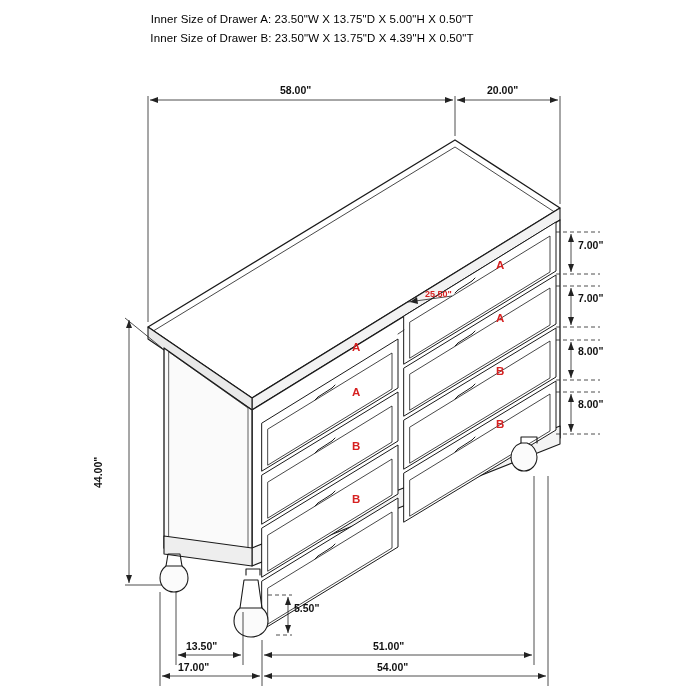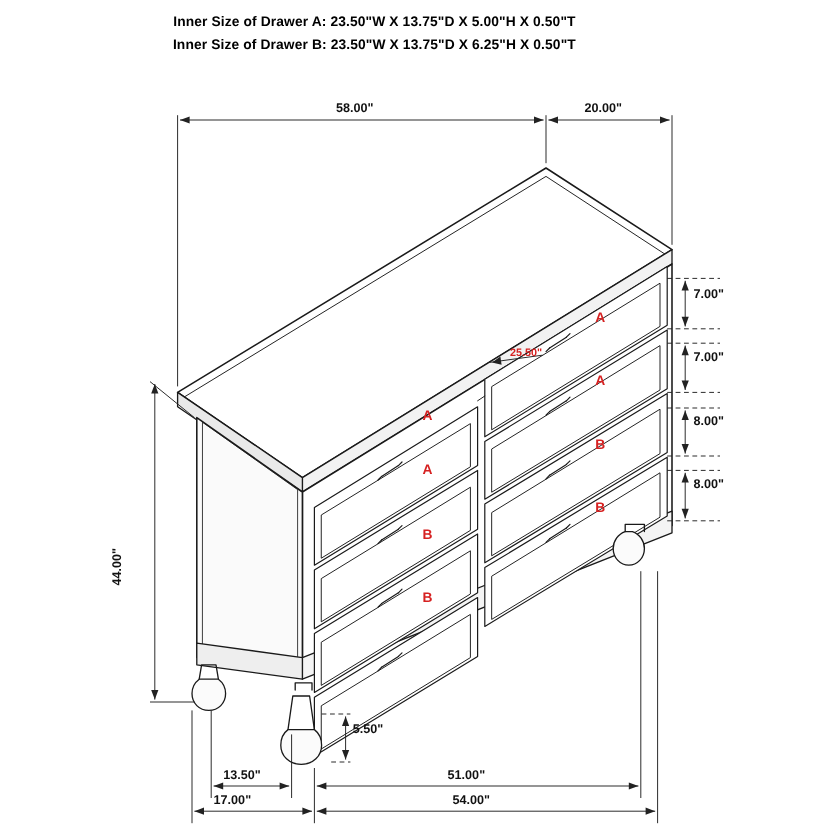--- a/index.html
+++ b/index.html
@@ -13,21 +13,21 @@
     height: 700px;
     background: #ffffff;
     font-family: "Liberation Sans", sans-serif;
     overflow: hidden;
   }
   .hdr {
     position: absolute;
     left: 0;
     width: 624px;
     text-align: center;
-    font-weight: bold;
+    font-weight: normal;
     font-size: 11.5px;
     color: #000;
     letter-spacing: 0.1px;
   }
   #hdr1 { top: 13px; }
   #hdr2 { top: 32px; }
 
   svg#draw {
     position: absolute;
     left: 0;
@@ -58,21 +58,21 @@
     transform: rotate(-90deg);
     transform-origin: left top;
   }
 </style>
 </head>
 <body>
 
 <div id="page">
 
   <div class="hdr" id="hdr1">Inner Size of Drawer A: 23.50"W X 13.75"D X 5.00"H X 0.50"T</div>
-  <div class="hdr" id="hdr2">Inner Size of Drawer B: 23.50"W X 13.75"D X 6.25"H X 0.50"T</div>
+  <div class="hdr" id="hdr2">Inner Size of Drawer B: 23.50"W X 13.75"D X 4.39"H X 0.50"T</div>
 
   <svg id="draw" width="700" height="700" viewBox="0 0 700 700">
     <g fill="none" stroke="#1a1a1a" stroke-width="1.2" stroke-linejoin="round" stroke-linecap="round">
 
       <polygon points="148,327 455,140 560,208 252,398" fill="#ffffff" stroke="#1a1a1a" stroke-width="1.3"></polygon>
       <polygon points="150,333 455,147 556,213 253,404" fill="none" stroke="#1a1a1a" stroke-width="0.8"></polygon>
 
       <polygon points="252,398 560,208 560,220 252,410" fill="#f2f2f2" stroke="#1a1a1a" stroke-width="1.1"></polygon>
 
       <polygon points="148,327 252,398 252,410 148,339" fill="#e9e9e9" stroke="#1a1a1a" stroke-width="1.1"></polygon>

